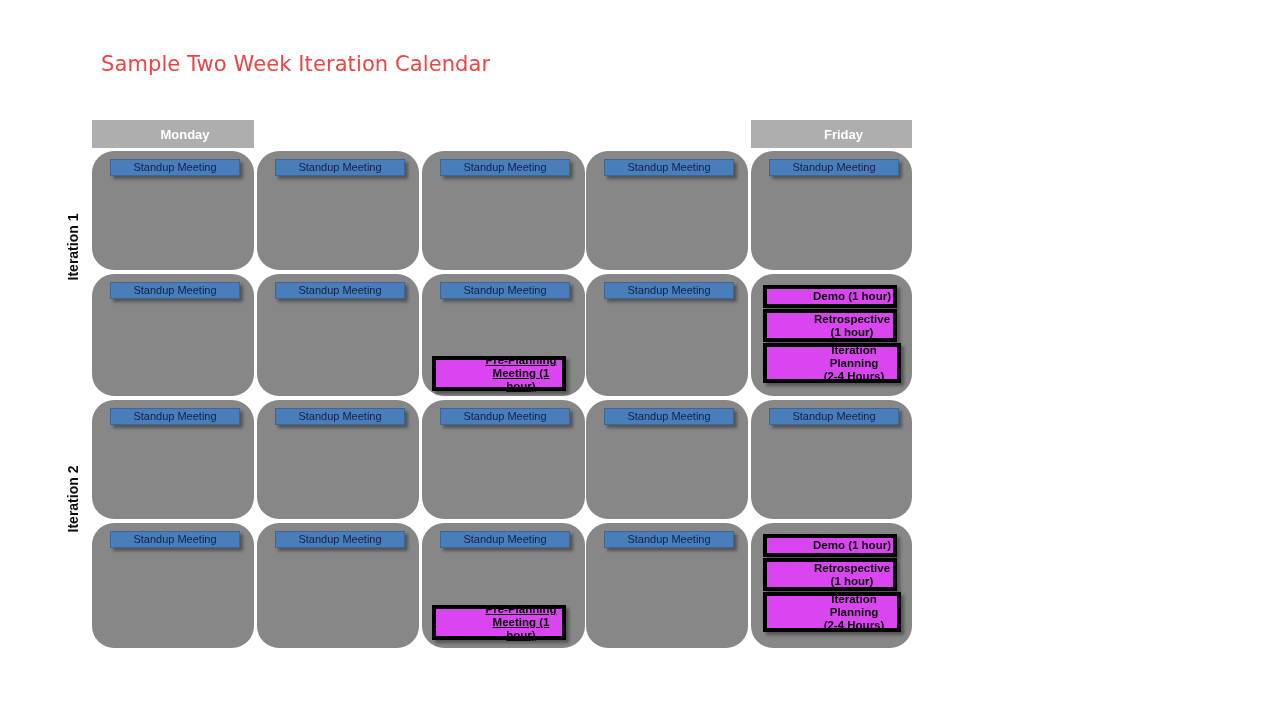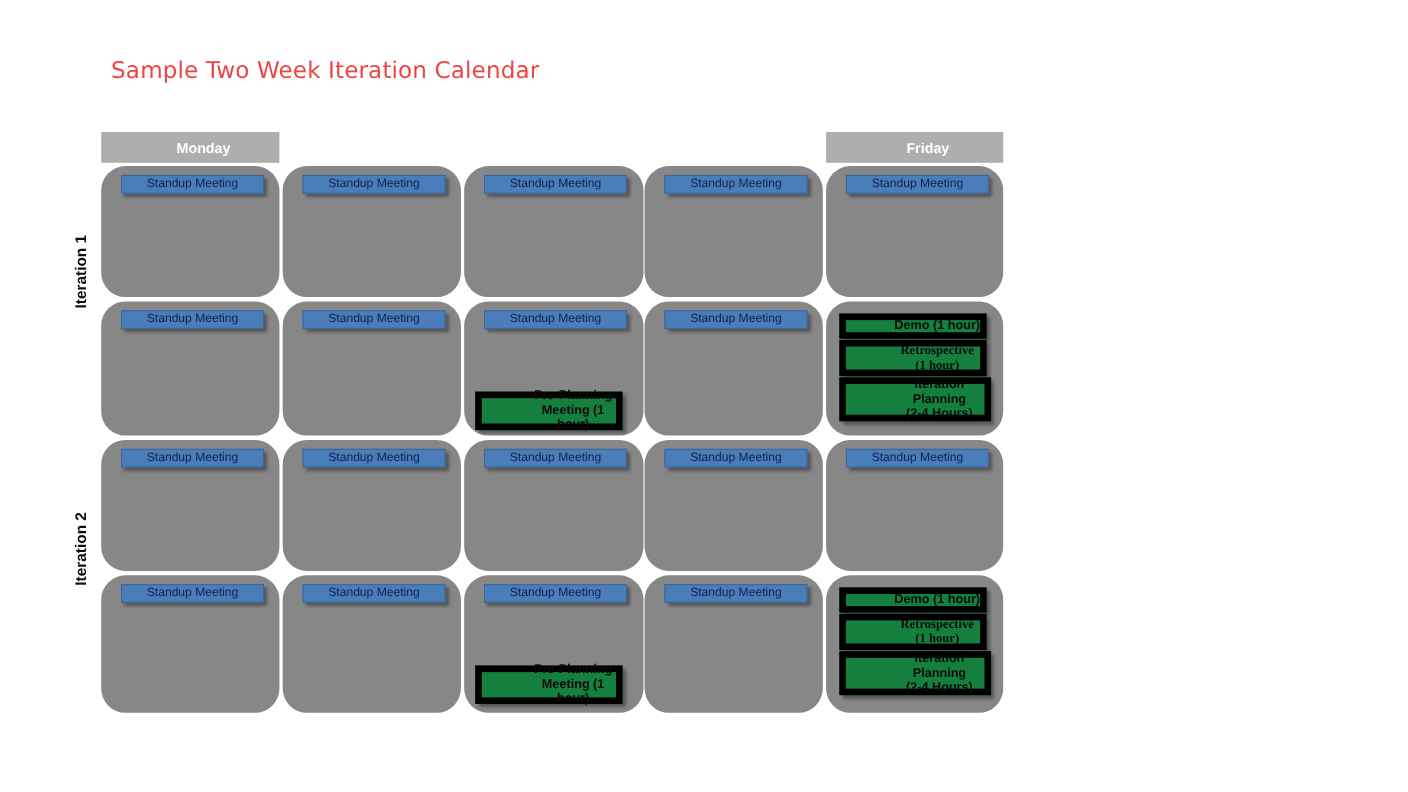--- a/index.html
+++ b/index.html
@@ -126,52 +126,52 @@
     font-size: 11px;
     font-weight: 400;
     left: 18px;
     width: 130px;
     top: 8px;
     height: 17px;
     line-height: 15px;
   }
 
   .event-green {
-    background: #15803d;
-    border: 6px solid #000000;
+    background: #d946ef;
+    border: 4px solid #000000;
     color: #0a0a0a;
     font-size: 11.5px;
     font-weight: 700;
     line-height: 13px;
     padding-left: 44px;
   }
 
   .ev-line { display: block; }
 
   
   .event-preplan {
     left: 10px;
     width: 134px;
     top: 82px;
     height: 35px;
+    text-decoration: underline;
   }
 
   
   .event-demo {
     left: 12px;
     width: 134px;
     top: 11px;
     height: 23px;
   }
   .event-retro {
     left: 12px;
     width: 134px;
     top: 35px;
     height: 33px;
-    font-family: Liberation Serif, serif;
   }
   .event-planning {
     left: 12px;
     width: 138px;
     top: 69px;
     height: 40px;
   }
 </style>
 </head>
 <body>

